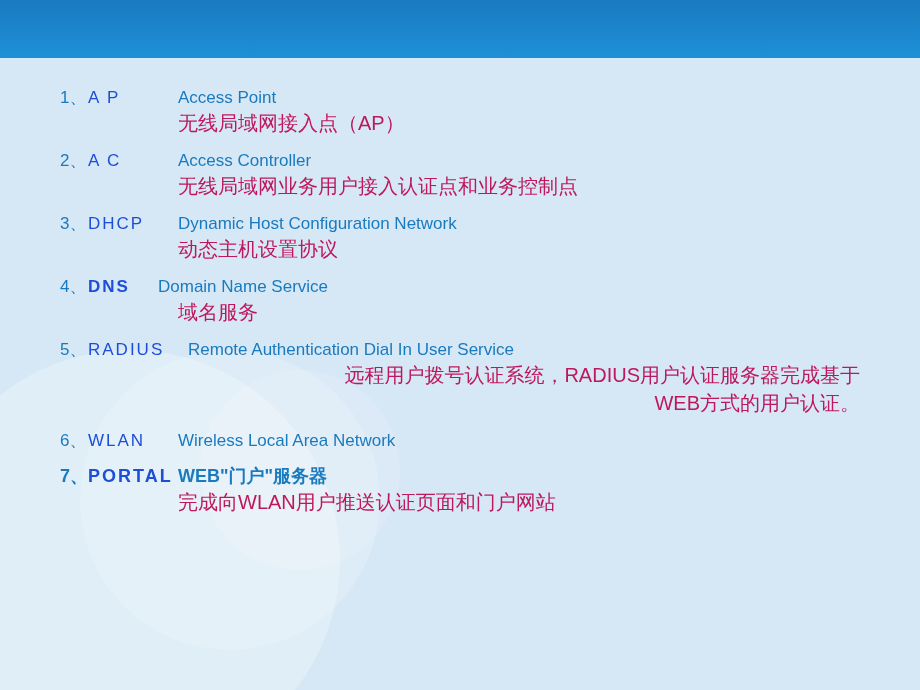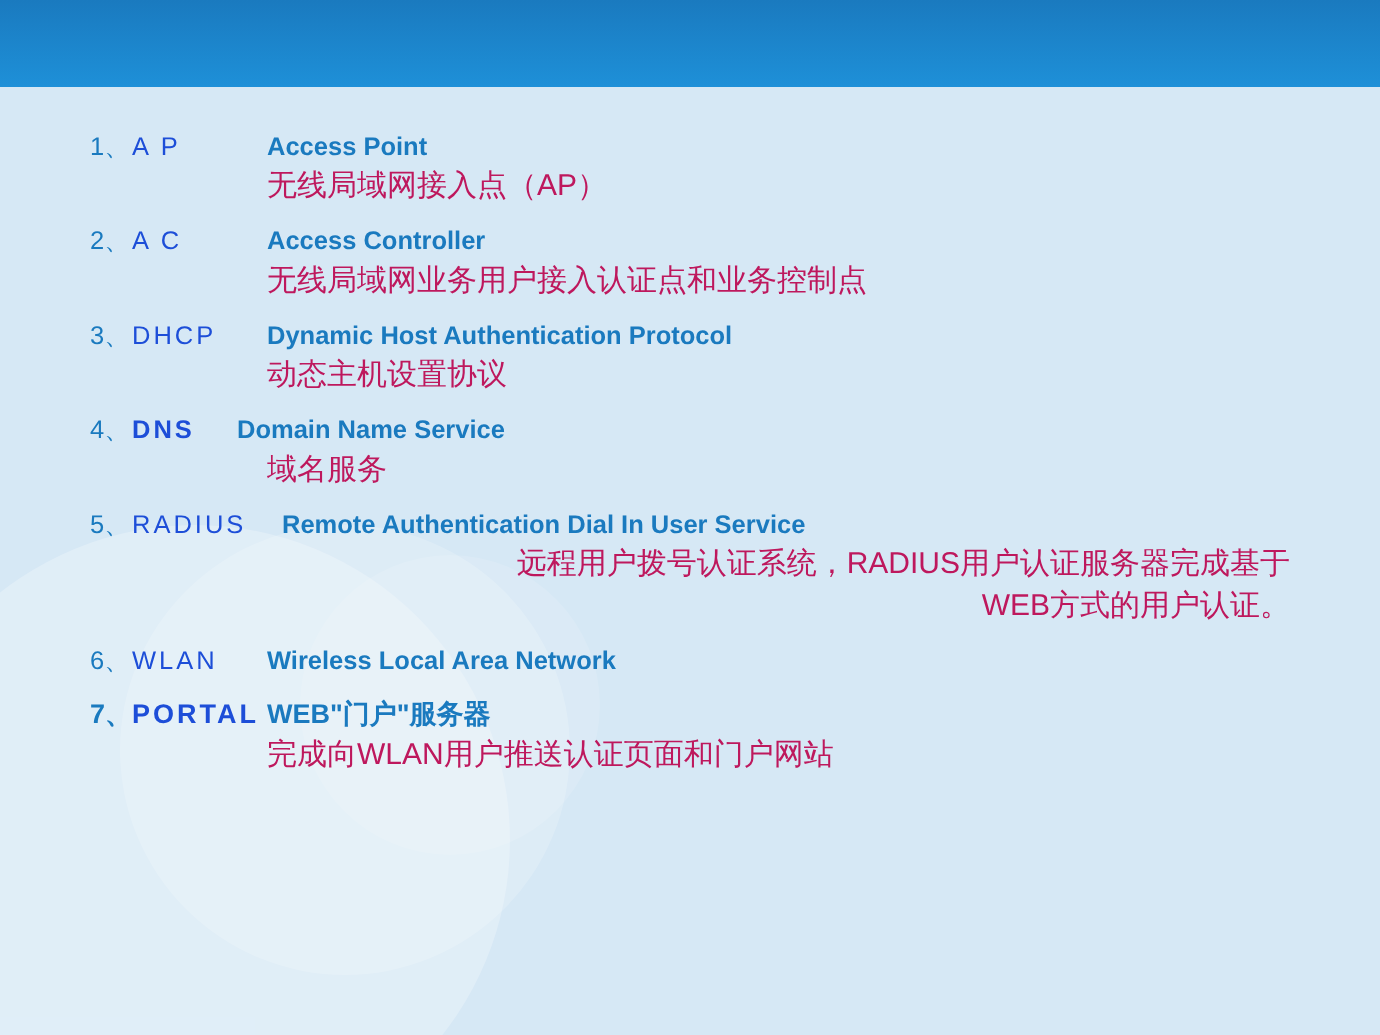--- a/index.html
+++ b/index.html
@@ -104,21 +104,21 @@
       font-weight: bold;
     }
 
     .term-abbr-wide {
       min-width: 100px;
     }
 
     .term-full {
       color: #1a7abf;
       font-size: 17px;
-      font-weight: bold;
+      font-weight: normal;
     }
 
     .term-sub {
       color: #be185d;
       font-size: 20px;
       padding-left: 118px;
       margin-top: 1px;
     }
 
     .term-sub-indent2 {
@@ -165,21 +165,21 @@
           <span class="term-number">2、</span>
           <span class="term-abbr">A C</span>
           <span class="term-full">Access Controller</span>
         </div>
         <div class="term-sub">无线局域网业务用户接入认证点和业务控制点</div>
       </li>
       <li class="term-item">
         <div class="term-main">
           <span class="term-number">3、</span>
           <span class="term-abbr">DHCP</span>
-          <span class="term-full">Dynamic Host Authentication Protocol</span>
+          <span class="term-full">Dynamic Host Configuration Network</span>
         </div>
         <div class="term-sub">动态主机设置协议</div>
       </li>
       <li class="term-item">
         <div class="term-main">
           <span class="term-number">4、</span>
           <span class="term-abbr term-abbr-narrow">DNS</span>
           <span class="term-full">Domain Name Service</span>
         </div>
         <div class="term-sub">域名服务</div>

